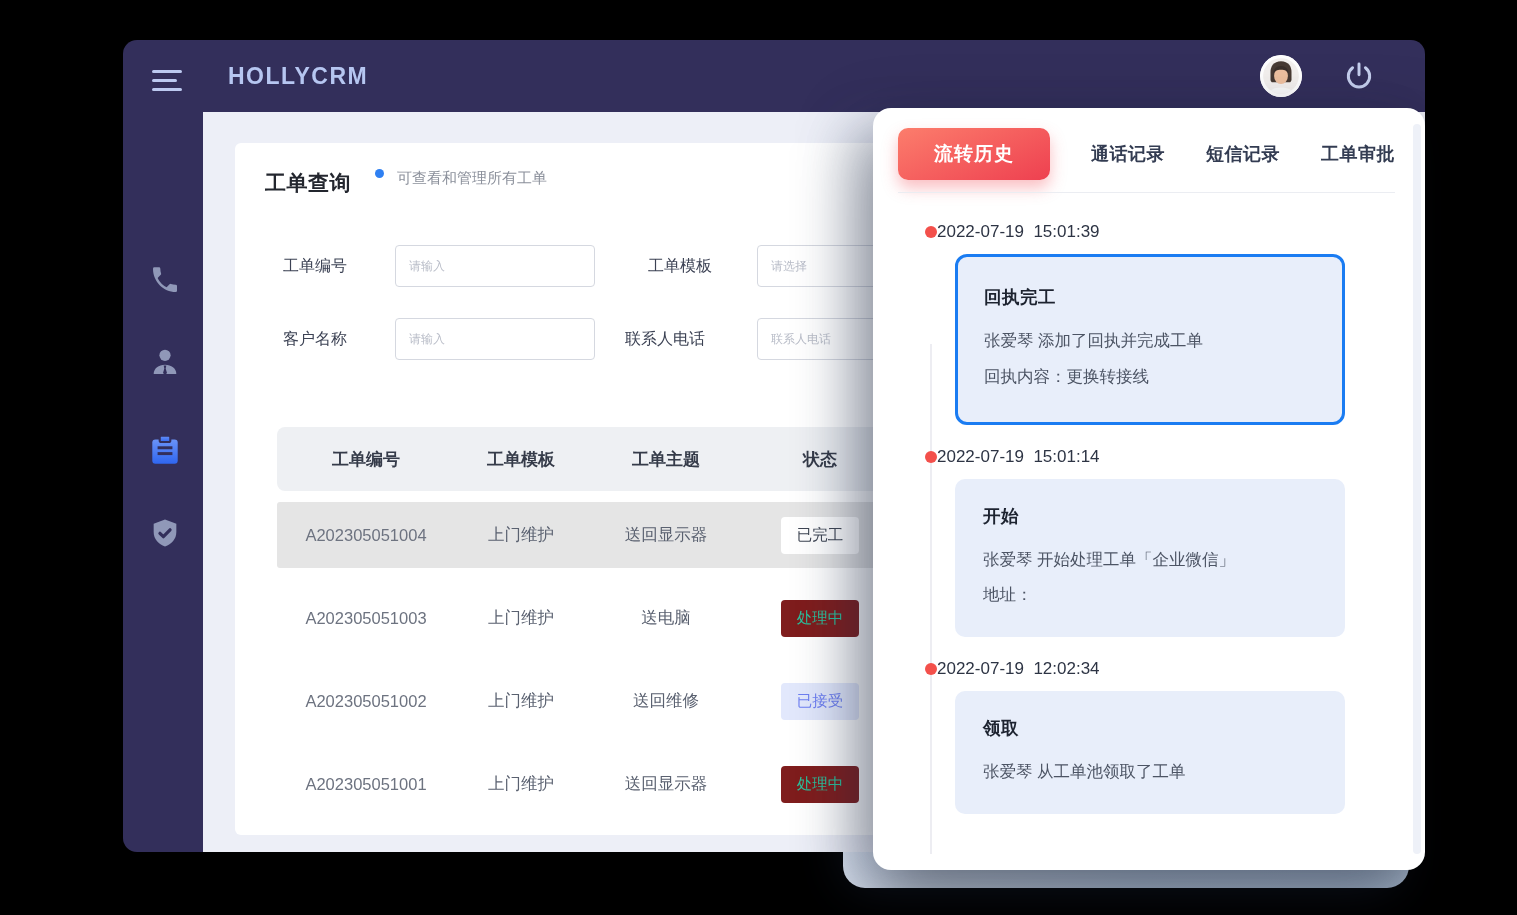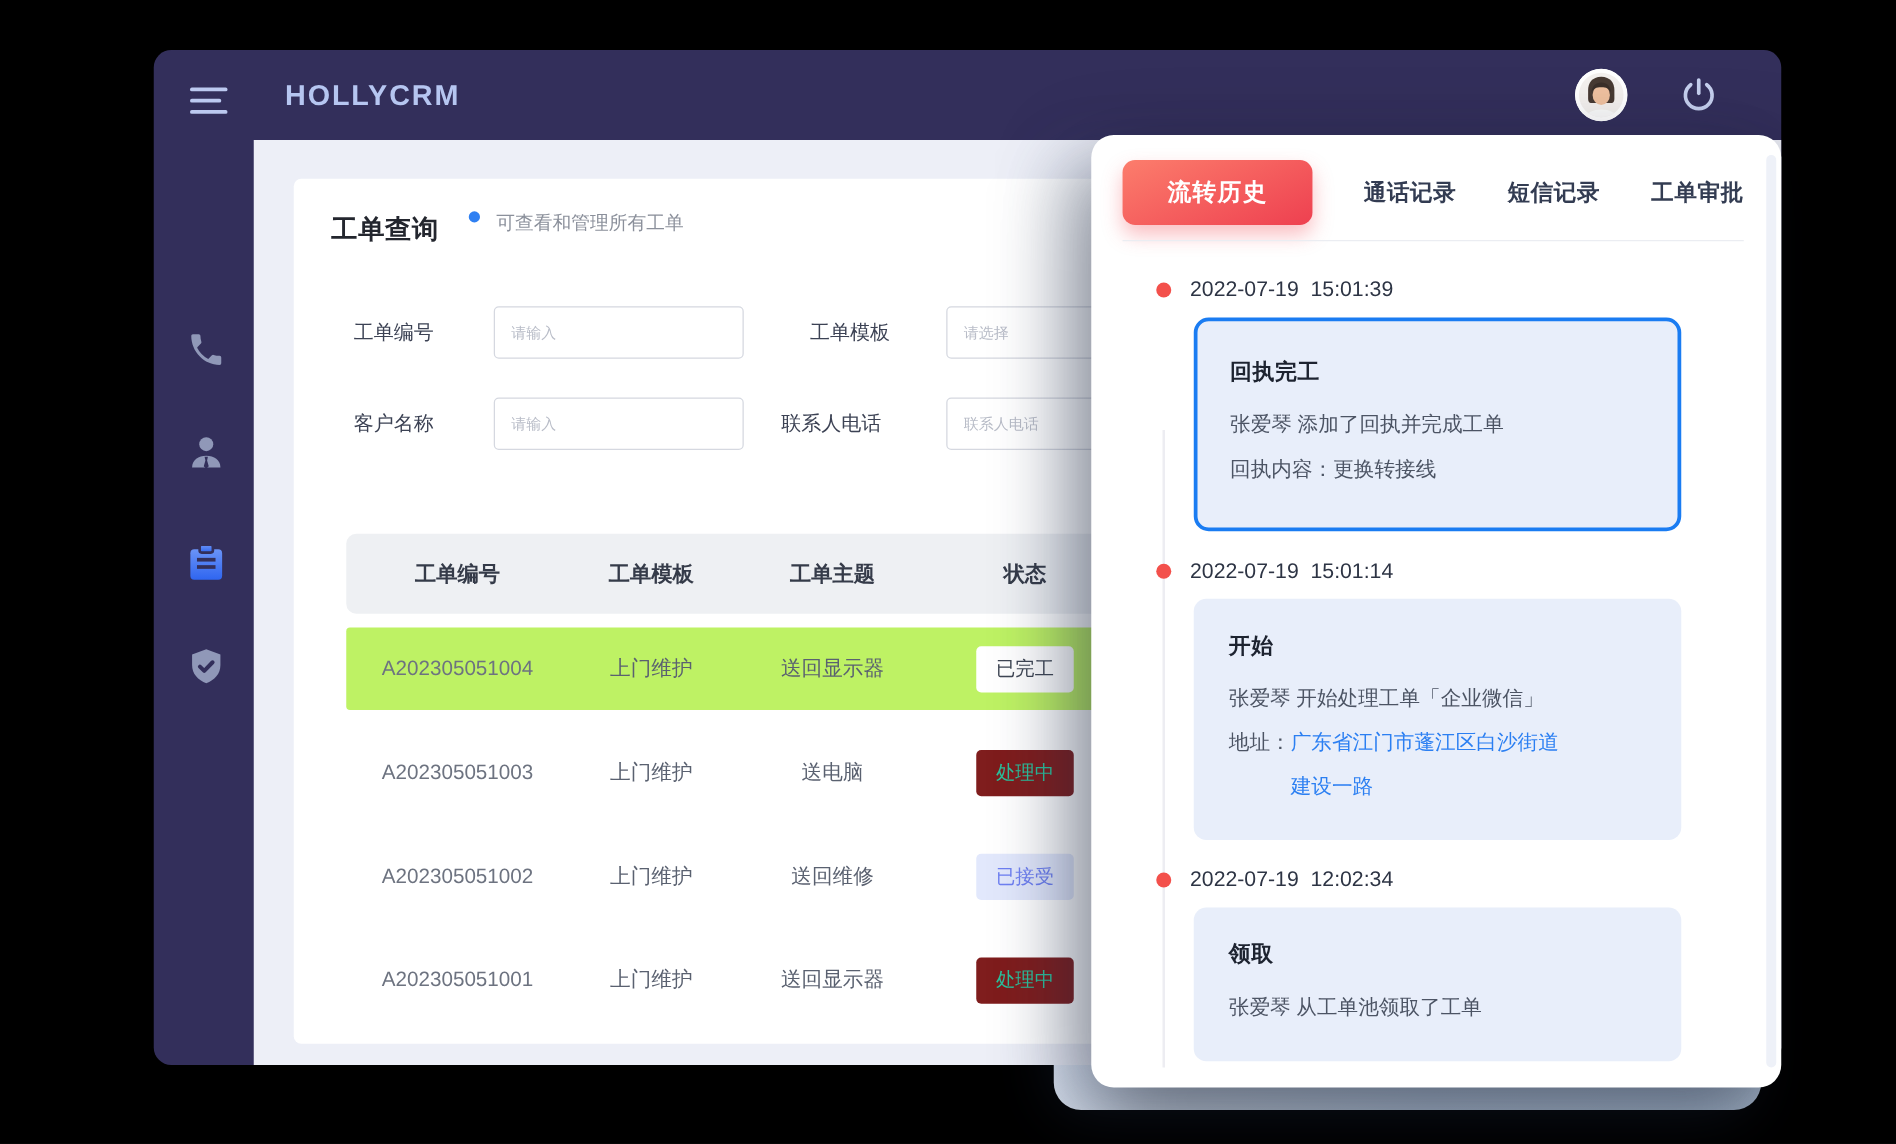--- a/index.html
+++ b/index.html
@@ -49,21 +49,21 @@
              background:#fff; font-size:12px; color:#3c4254; padding:0 13px; outline:none;
              font-family:inherit; }
   .f-input::placeholder { color:#b9bdc8; }
 
   .table { position:absolute; left:42px; top:284px; width:1060px; }
   .t-grid { display:grid; grid-template-columns:178px 132px 158px 150px 140px; align-items:center;
             justify-items:center; }
   .t-head { height:64px; background:#eef0f3; border-radius:8px; font-size:17px; font-weight:700;
             color:#353b49; }
   .t-row { height:66px; margin-top:17px; font-size:16.5px; cursor:pointer; border-radius:3px; }
-  .t-row.hl { background:#bef264; margin-top:11px; }
+  .t-row.hl { background:#e5e5e5; margin-top:11px; }
   .cell-id { color:#6d7380; }
   .cell-t  { color:#5a6170; }
   .badge { display:inline-block; min-width:78px; text-align:center; padding:8px 12px;
            border-radius:4px; font-size:15.5px; }
   .badge[data-status="done"]       { background:#ffffff; color:#3f4654; }
   .badge[data-status="processing"] { background:#7f1d1d; color:#2cc09c; }
   .badge[data-status="accepted"]   { background:#e2e8fc; color:#6f80f2; }
 
   
   .panel { position:absolute; left:873px; top:108px; width:552px; height:762px; background:#fff;
@@ -76,21 +76,21 @@
   .tab-active { width:152px; height:52px; border-radius:10px; color:#fff; font-size:19px; font-weight:700;
                 display:flex; align-items:center; justify-content:center; letter-spacing:1px;
                 background:linear-gradient(155deg,#fc7d6c 0%,#ee4050 100%);
                 box-shadow:0 8px 16px rgba(240,70,80,.35); cursor:pointer; }
   .tab { flex:1; text-align:right; font-size:18px; font-weight:600; color:#333c52;
          letter-spacing:.5px; cursor:pointer; }
   .tabs-divider { position:absolute; left:25px; right:30px; top:84px; height:1px; background:#ebedf2; }
 
   .timeline { position:absolute; left:0; top:96px; right:0; bottom:0; padding-left:52px; overflow:hidden; }
   .tl-line { position:absolute; left:57px; top:140px; bottom:16px; width:2px; background:#ededf2; }
-  .entry-head { display:flex; align-items:center; gap:15px; margin:18px 0 12px 0; position:relative; z-index:1; }
+  .entry-head { display:flex; align-items:center; margin:18px 0 12px 0; position:relative; z-index:1; }
   .dot { width:12px; height:12px; border-radius:50%; background:#f3504b; flex:0 0 auto; }
   .time { font-size:17px; font-weight:500; color:#2d3444; white-space:pre; }
   .tcard { position:relative; z-index:1; width:390px; margin-left:30px; background:#e8eefa;
            border-radius:10px; padding:25px 20px 25px 28px; }
   .tcard.hl { border:3px solid #1a7cf2; border-radius:12px; padding:28px 20px 28px 26px; margin-bottom:4px; }
   .tcard-title { font-size:17.5px; font-weight:700; color:#1d2330; margin-bottom:13px; letter-spacing:.5px; }
   .tcard-line { font-size:16.5px; color:#4c5464; line-height:36px; }
   .addr-line { display:flex; }
   .addr-label { font-size:16.5px; color:#4c5464; line-height:35px; flex:0 0 auto; }
   .addr-link { font-size:16.5px; color:#2b7ff2; line-height:35px; cursor:pointer; }
@@ -265,24 +265,20 @@
       <div class="entry">
         <div class="entry-head">
           <span class="dot"></span>
           <span class="time">2022-07-19  15:01:14</span>
         </div>
         <div class="tcard">
           <div class="tcard-title">开始</div>
           <div class="tcard-line">张爱琴 开始处理工单「企业微信」</div>
           <div class="addr-line">
             <span class="addr-label">地址：</span>
-            <span class="addr-link">
-              <span>广东省江门市蓬江区白沙街道</span><br>
-              <span>建设一路</span>
-            </span>
           </div>
         </div>
       </div>
 
       <div class="entry">
         <div class="entry-head">
           <span class="dot"></span>
           <span class="time">2022-07-19  12:02:34</span>
         </div>
         <div class="tcard">

